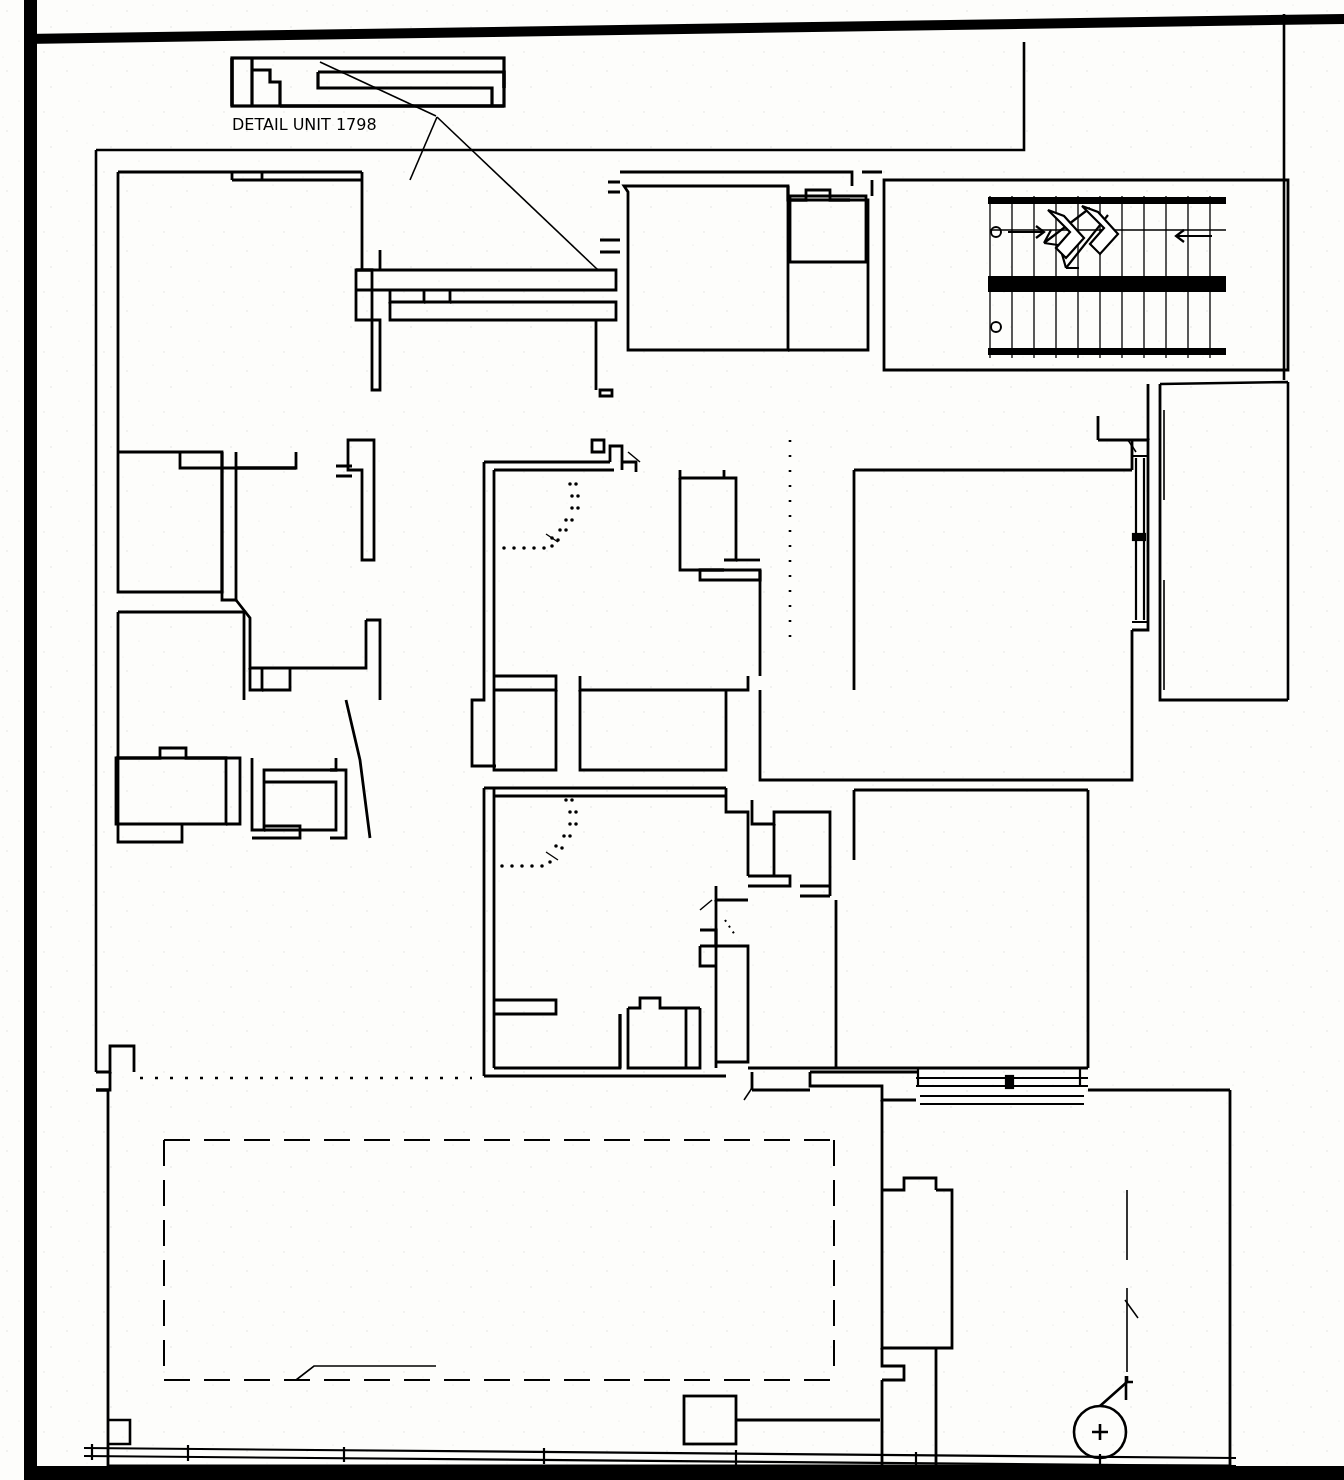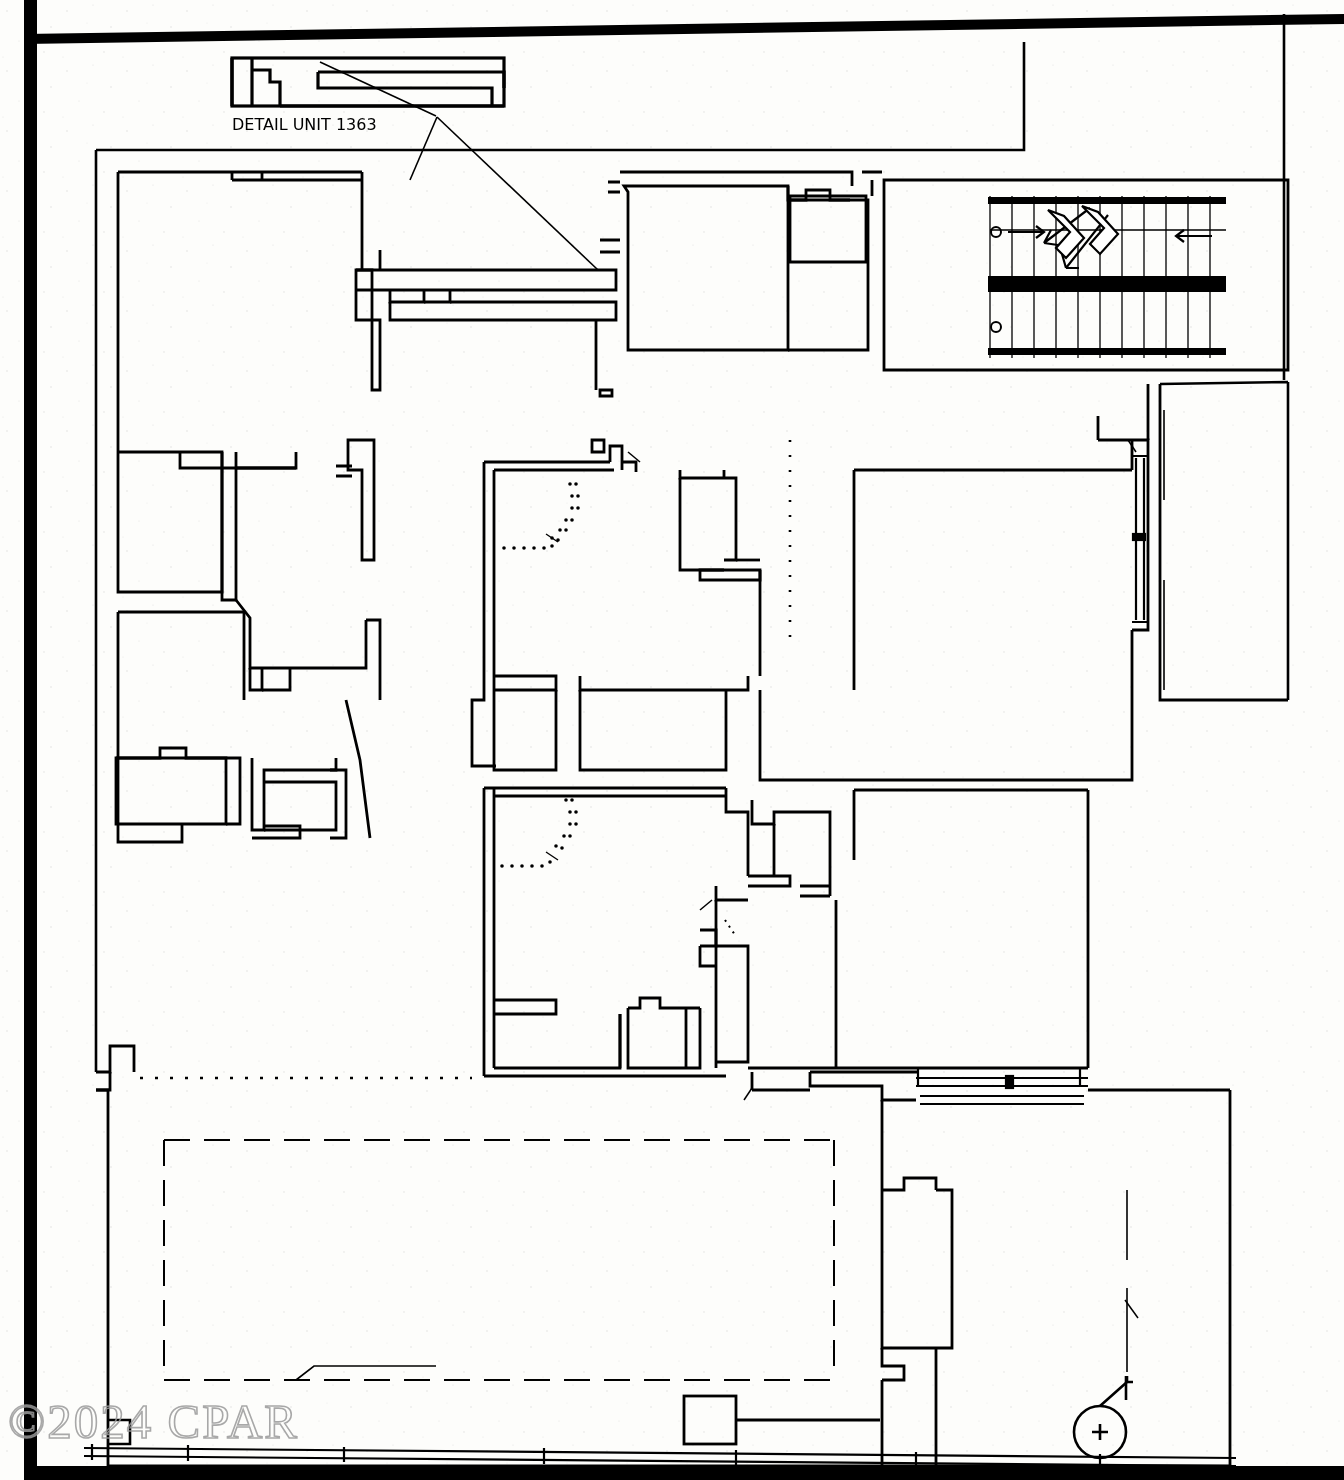--- a/index.html
+++ b/index.html
@@ -346,21 +346,21 @@
       <path d="M700,910 L712,900"></path>
     </g>
 
     <g stroke="#000" stroke-width="1.6" fill="none">
       <path d="M1127,1190 L1127,1260 M1127,1288 L1127,1372"></path>
       <path d="M1164,410 L1164,500 M1164,580 L1164,690"></path>
     </g>
 
   </svg>
 
-  <div class="lbl" style="left:232px;top:115px;">DETAIL UNIT 1363</div>
+  <div class="lbl" style="left:232px;top:115px;">DETAIL UNIT 1798</div>
 
   <div id="rooms">
       <div class="lbl ctr" style="left: 243px; top: 311px; text-align: center;">
         <div class="room-name"></div>
         <div class="room-ch"></div>
         <div class="room-ch"></div>
       </div>
       <div class="lbl ctr" style="left: 502px; top: 365px; text-align: center;">
         <div class="room-name"></div>
         <div class="room-ch"></div>
@@ -685,14 +685,13 @@
       <div class="lbl dim vert" style="left: 960px; top: 1268px; transform: translate(-50%, -50%) rotate(180deg);"></div>
       <div class="lbl dim vert" style="left: 1232px; top: 1290px; transform: translate(-50%, -50%) rotate(180deg);"></div>
       <div class="lbl dim vert" style="left: 851px; top: 1420px; transform: translate(-50%, -50%) rotate(180deg);"></div>
       <div class="lbl dim vert" style="left: 917px; top: 1420px; transform: translate(-50%, -50%) rotate(180deg);"></div>
       <div class="lbl dim vert" style="left: 1126px; top: 1418px; transform: translate(-50%, -50%) rotate(180deg);"></div>
       <div class="lbl dim vert" style="left: 113px; top: 1428px; transform: translate(-50%, -50%) rotate(180deg);"></div>
       <div class="lbl dim vert" style="left: 143px; top: 1070px; transform: translate(-50%, -50%) rotate(180deg);"></div>
       <div class="lbl dim vert" style="left: 1144px; top: 1090px; transform: translate(-50%, -50%) rotate(180deg);"></div>
     </div>
 
-  <div class="watermark">©2024 CPAR</div>
 </div>
 
 </body></html>

